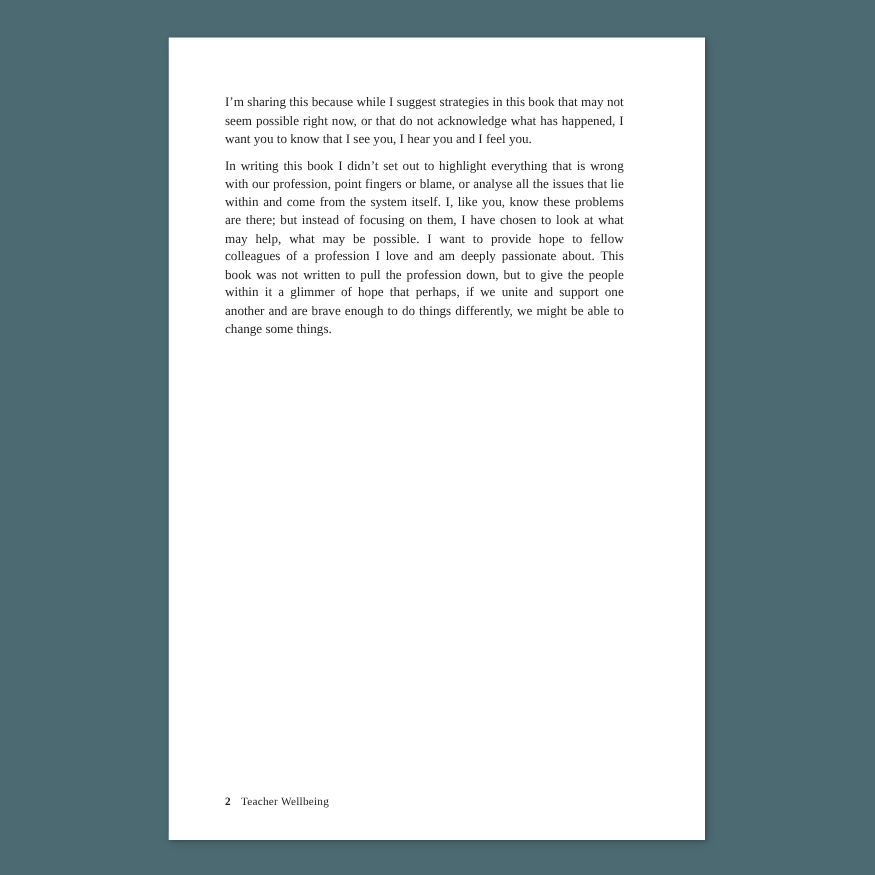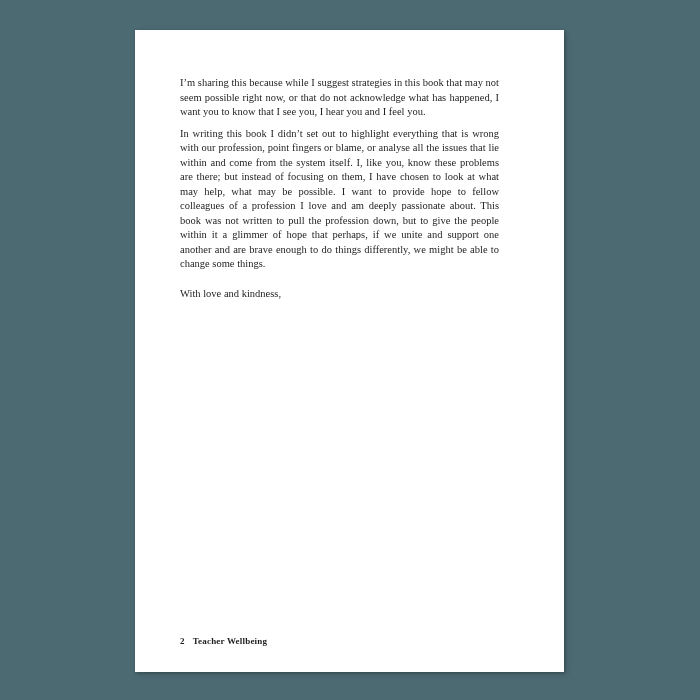--- a/index.html
+++ b/index.html
@@ -59,30 +59,29 @@
     bottom: 26px;
     font-size: 9px;
     color: var(--text);
     letter-spacing: 0.2px;
   }
   .page-footer .page-num {
     font-weight: bold;
     margin-right: 8px;
   }
   .page-footer .book-title {
-    font-weight: 700;
+    font-weight: 400;
   }
 </style>
 </head>
 <body>
 
 <div class="canvas">
   <div class="book-page">
     <div class="page-content">
       <p>I’m sharing this because while I suggest strategies in this book that may not seem possible right now, or that do not acknowledge what has happened, I want you to know that I see you, I hear you and I feel you.</p>
       <p>In writing this book I didn’t set out to highlight everything that is wrong with our profession, point fingers or blame, or analyse all the issues that lie within and come from the system itself. I, like you, know these problems are there; but instead of focusing on them, I have chosen to look at what may help, what may be possible. I want to provide hope to fellow colleagues of a profession I love and am deeply passionate about. This book was not written to pull the profession down, but to give the people within it a glimmer of hope that perhaps, if we unite and support one another and are brave enough to do things differently, we might be able to change some things.</p>
-      <p class="closing">With love and kindness,</p>
     </div>
     <div class="page-footer">
       <span class="page-num">2</span><span class="book-title">Teacher Wellbeing</span>
     </div>
   </div>
 </div>
 
 </body></html>

